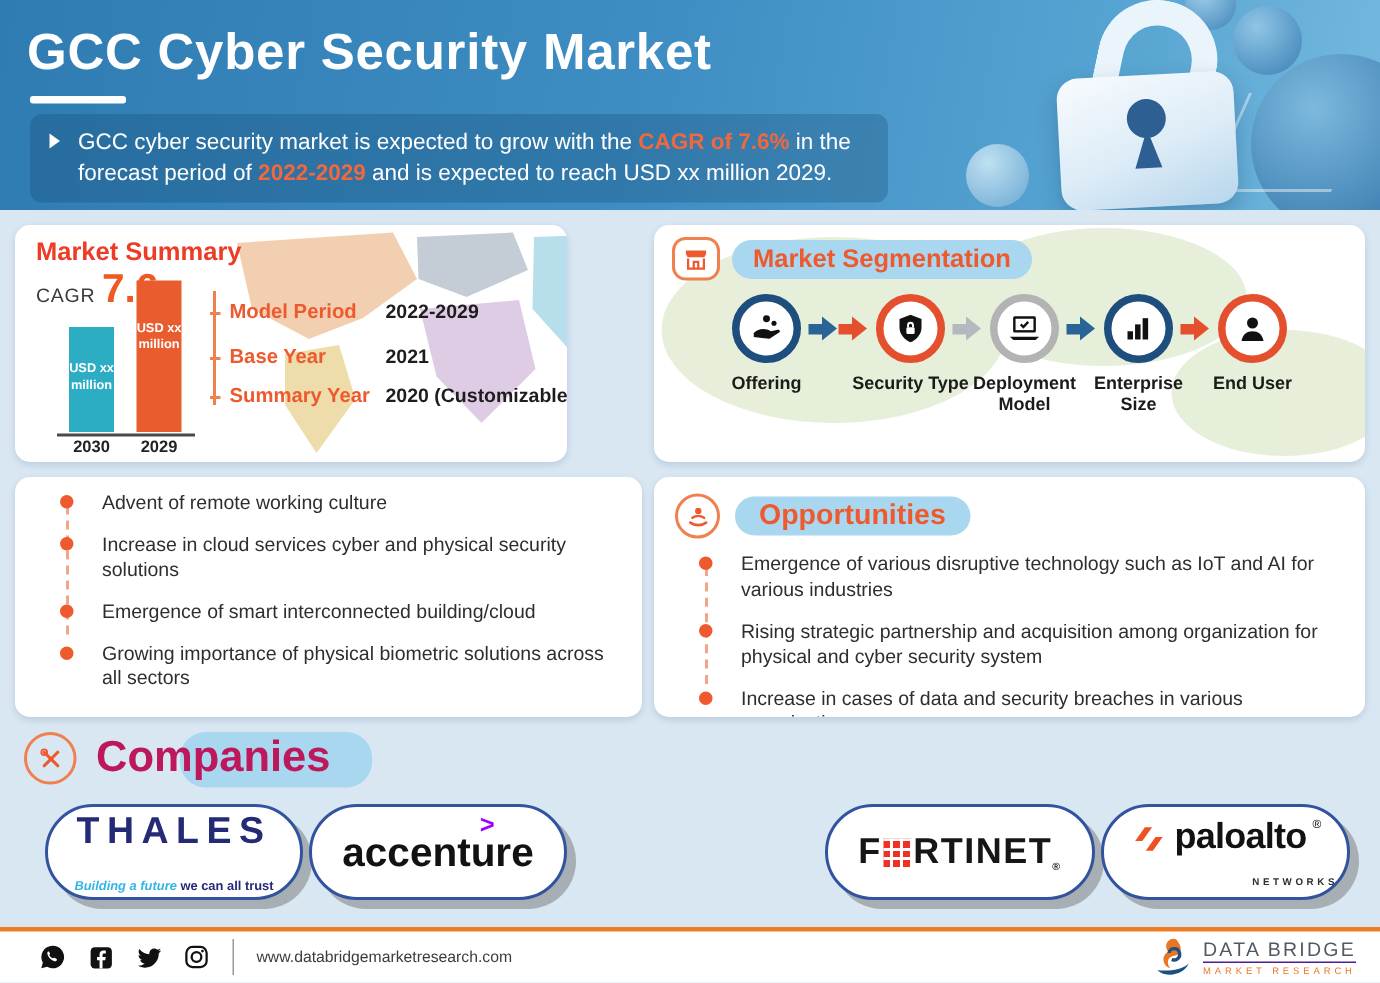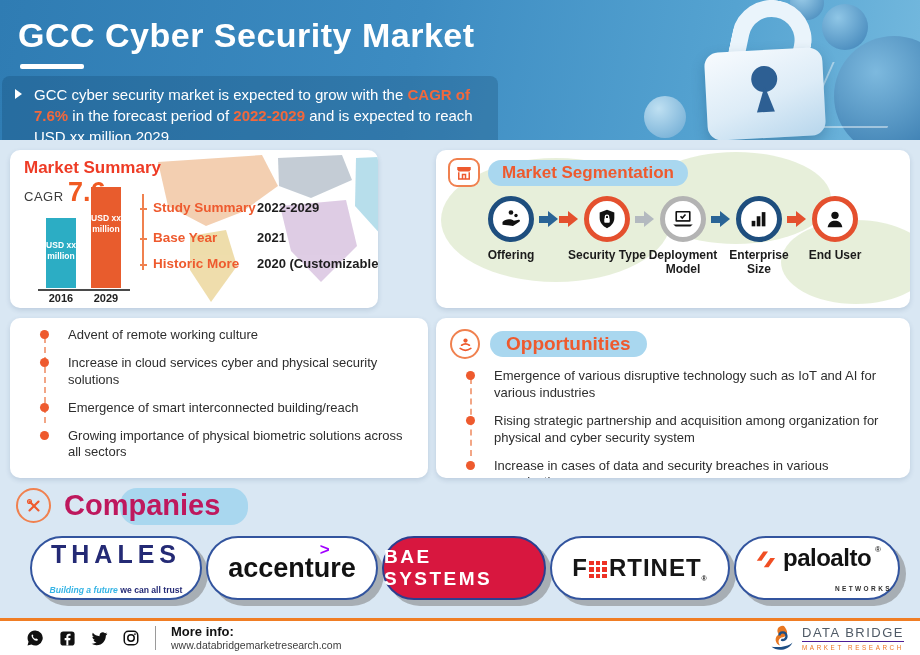--- a/index.html
+++ b/index.html
@@ -4,21 +4,21 @@
 <style>
   * { margin:0; padding:0; box-sizing:border-box; }
   body { font-family:"Liberation Sans", sans-serif; background:#fff; }
   .canvas { position:relative; width:920px; height:655px; overflow:hidden; background:#d9e7f3; }
 
   
   .hero { position:absolute; left:0; top:0; width:920px; height:140px; overflow:hidden;
           background:linear-gradient(100deg,#2f7cb3 0%,#3d8cc2 45%,#55a3d1 78%,#74b9de 100%); }
   .hero-title { position:absolute; left:18px; top:16px; font-size:34px; font-weight:bold; color:#fff; letter-spacing:.5px; z-index:3; }
   .hero-underline { position:absolute; left:20px; top:64px; width:64px; height:5px; background:#fff; border-radius:2px; z-index:3; }
-  .sub-panel { position:absolute; left:2px; top:76px; width:496px; min-height:52px; z-index:3;
+  .sub-panel { position:absolute; left:20px; top:76px; width:572px; min-height:52px; z-index:3;
                background:rgba(14,58,96,.24); border-radius:8px; padding:8px 14px 9px 32px;
                color:#fff; font-size:15px; line-height:1.4; }
   .tri { position:absolute; left:13px; top:13px; width:0; height:0;
          border-left:7px solid #fff; border-top:5px solid transparent; border-bottom:5px solid transparent; }
   .hl { color:#f2683c; font-weight:bold; }
 
   
   .lock-scene { position:absolute; right:0; top:0; width:280px; height:140px; z-index:1; }
   .sph { position:absolute; border-radius:50%; }
   .s1 { right:-34px; top:36px; width:120px; height:120px; background:radial-gradient(circle at 35% 30%,#7db9de,#2a6ea5); }
@@ -167,33 +167,33 @@
       </g>
     </svg>
     <div class="sum-title">Market Summary</div>
     <div class="cagr-row">
       <span class="cagr-lab">CAGR</span>
       <span class="cagr-val">7.6</span><span class="cagr-unit">%</span>
     </div>
     <div class="bar bar-2022"><span>USD xx million</span></div>
     <div class="bar bar-2029"><span>USD xx million</span></div>
     <div class="bar-base"></div>
-    <div class="bar-year y-2022">2016</div>
+    <div class="bar-year y-2022">2030</div>
     <div class="bar-year y-2029">2029</div>
     <div class="vline"></div>
     <div class="drow r1">
-      <span class="dlab">Study Summary</span>
+      <span class="dlab">Model Period</span>
       <span class="dval">2022-2029</span>
     </div>
     <div class="drow r2">
       <span class="dlab">Base Year</span>
       <span class="dval">2021</span>
     </div>
     <div class="drow r3">
-      <span class="dlab">Historic More</span>
+      <span class="dlab">Summary Year</span>
       <span class="dval">2020 (Customizable to 2019-2014)</span>
     </div>
   </div>
 
   <div class="card seg-card">
     <svg class="map-svg" width="474" height="158" viewBox="0 0 474 158">
       <g opacity="0.6" fill="#d7e5c2">
         <ellipse cx="120" cy="70" rx="115" ry="62"></ellipse>
         <ellipse cx="300" cy="48" rx="95" ry="46"></ellipse>
         <ellipse cx="420" cy="112" rx="75" ry="42"></ellipse>
@@ -266,21 +266,21 @@
         </span>
         <span class="step-label">End User</span>
       </div>
     </div>
   </div>
 
   <div class="card drv-card">
     <div class="blist" style="--lh:86px">
       <div class="bitem">Advent of remote working culture</div>
       <div class="bitem">Increase in cloud services cyber and physical security solutions</div>
-      <div class="bitem">Emergence of smart interconnected building/reach</div>
+      <div class="bitem">Emergence of smart interconnected building/cloud</div>
       <div class="bitem">Growing importance of physical biometric solutions across all sectors</div>
     </div>
   </div>
 
   <div class="card opp-card">
     <div class="sec-head">
       <span class="round-badge">
         <svg viewBox="0 0 24 24" width="17" height="17">
             <circle cx="12" cy="6.5" r="3" fill="#ee5a2e"></circle>
             <path d="M6.5 13c3.2-2.2 7.8-2.2 11 0" stroke="#ee5a2e" stroke-width="2.4" fill="none" stroke-linecap="round"></path>
@@ -311,23 +311,20 @@
 
   <div class="pill p-thales">
     <span class="thales-name">THALES</span>
     <span class="thales-tag"><span class="tag-light">Building a future</span><span class="tag-dark"> we can all trust</span></span>
   </div>
 
   <div class="pill p-acc">
     <span class="acc-name"><span>accenture</span><span class="acc-caret">&gt;</span></span>
   </div>
 
-  <div class="pill p-bae">
-    <span class="bae-name">BAE SYSTEMS</span>
-  </div>
 
   <div class="pill p-fort">
     <span class="fort-name">
         <span>F</span>
         <span class="forti-o"></span>
         <span>RTINET</span>
         <span class="fort-reg">®</span>
       </span>
   </div>
 
@@ -367,21 +364,20 @@
       <span class="soc">
         <svg viewBox="0 0 24 24" width="18" height="18" fill="none" stroke="#111" stroke-width="2">
             <rect x="3" y="3" width="18" height="18" rx="5.5"></rect>
             <circle cx="12" cy="12" r="4.3"></circle>
             <circle cx="17.3" cy="6.7" r="1.2" fill="#111" stroke="none"></circle>
           </svg>
       </span>
     </div>
     <div class="fdiv"></div>
     <div>
-      <div class="minfo-label">More info:</div>
       <div class="minfo-url">www.databridgemarketresearch.com</div>
     </div>
     <div class="brand">
       <svg viewBox="0 0 32 32" width="28" height="28">
         <path d="M17 2c-6 0-8 6-4.5 10C7 14 7.5 23 14 24.5c-3.5-4-2-9 3-9.5 4.5-.5 6-5 4-8.5C19.8 4 18.6 2 17 2z" fill="#e87722"></path>
         <path d="M4 26c7 6 20 4 24-5-5 5-16 6-24 5z" fill="#1d4e84"></path>
         <path d="M13 13c0-4 7-5 8 0 .8 4-3 6-6 5" fill="none" stroke="#1d4e84" stroke-width="2.6"></path>
       </svg>
       <span class="brand-text">
         <span class="brand-name">DATA BRIDGE</span>

